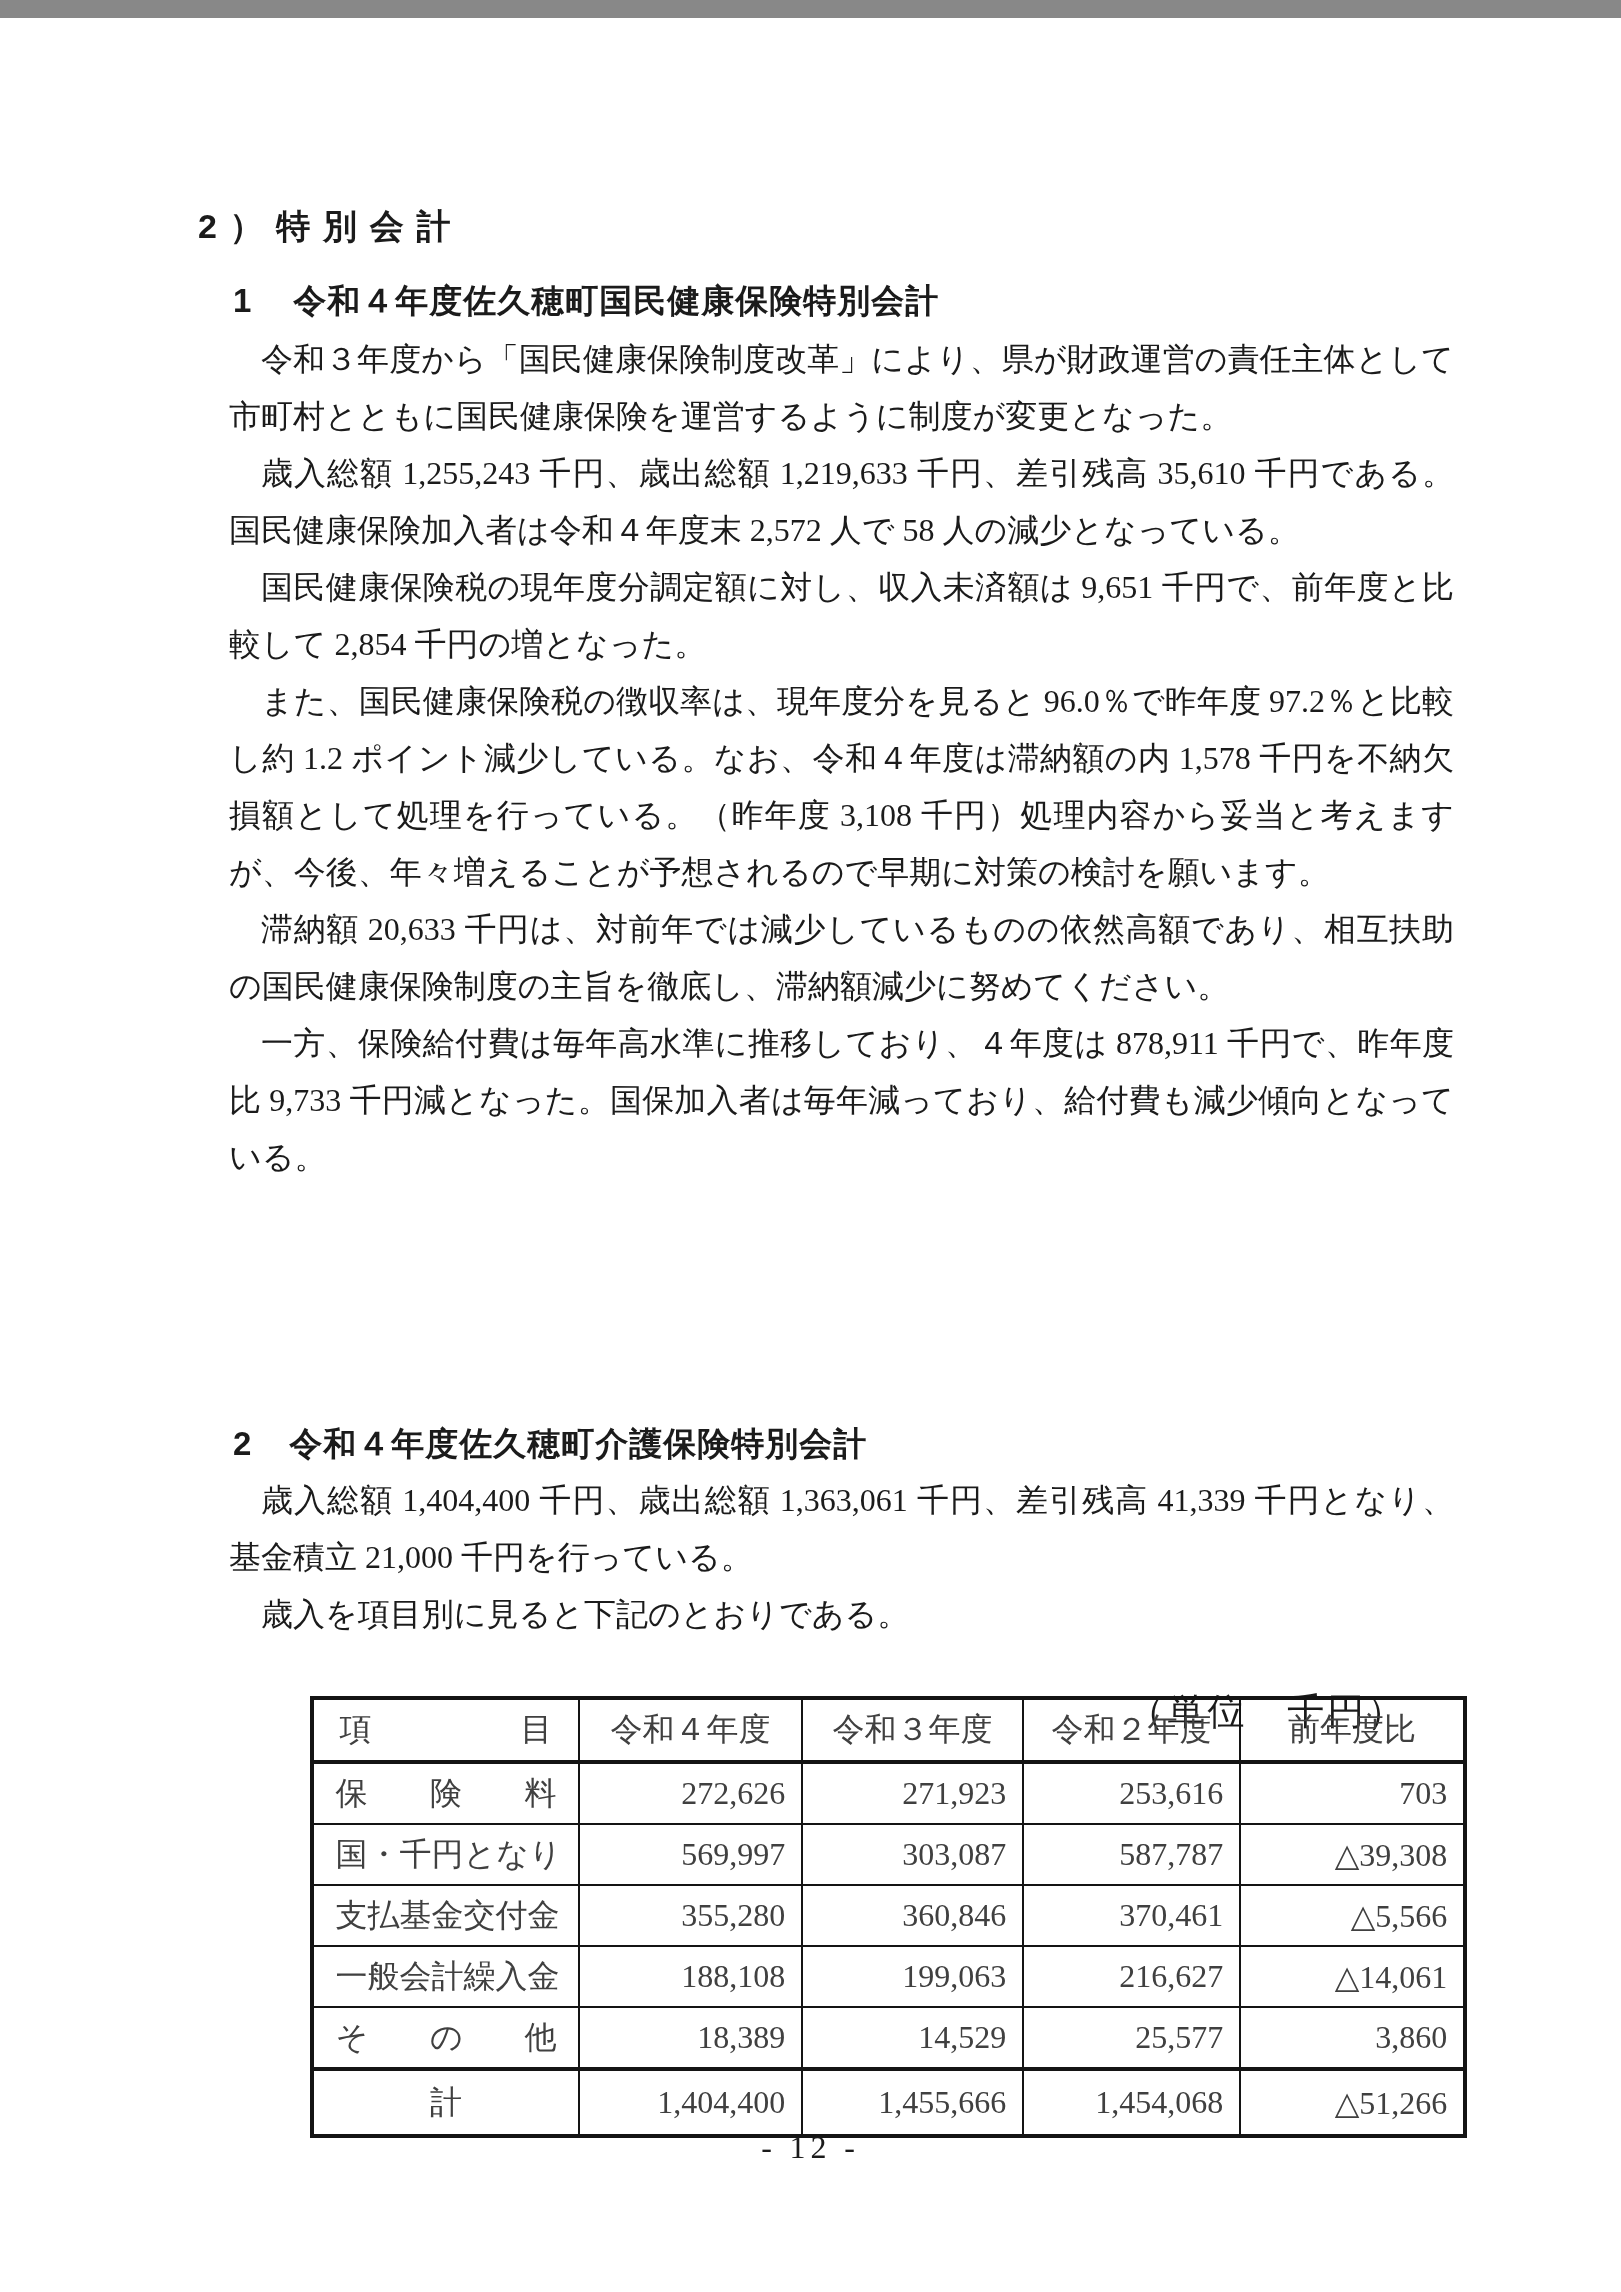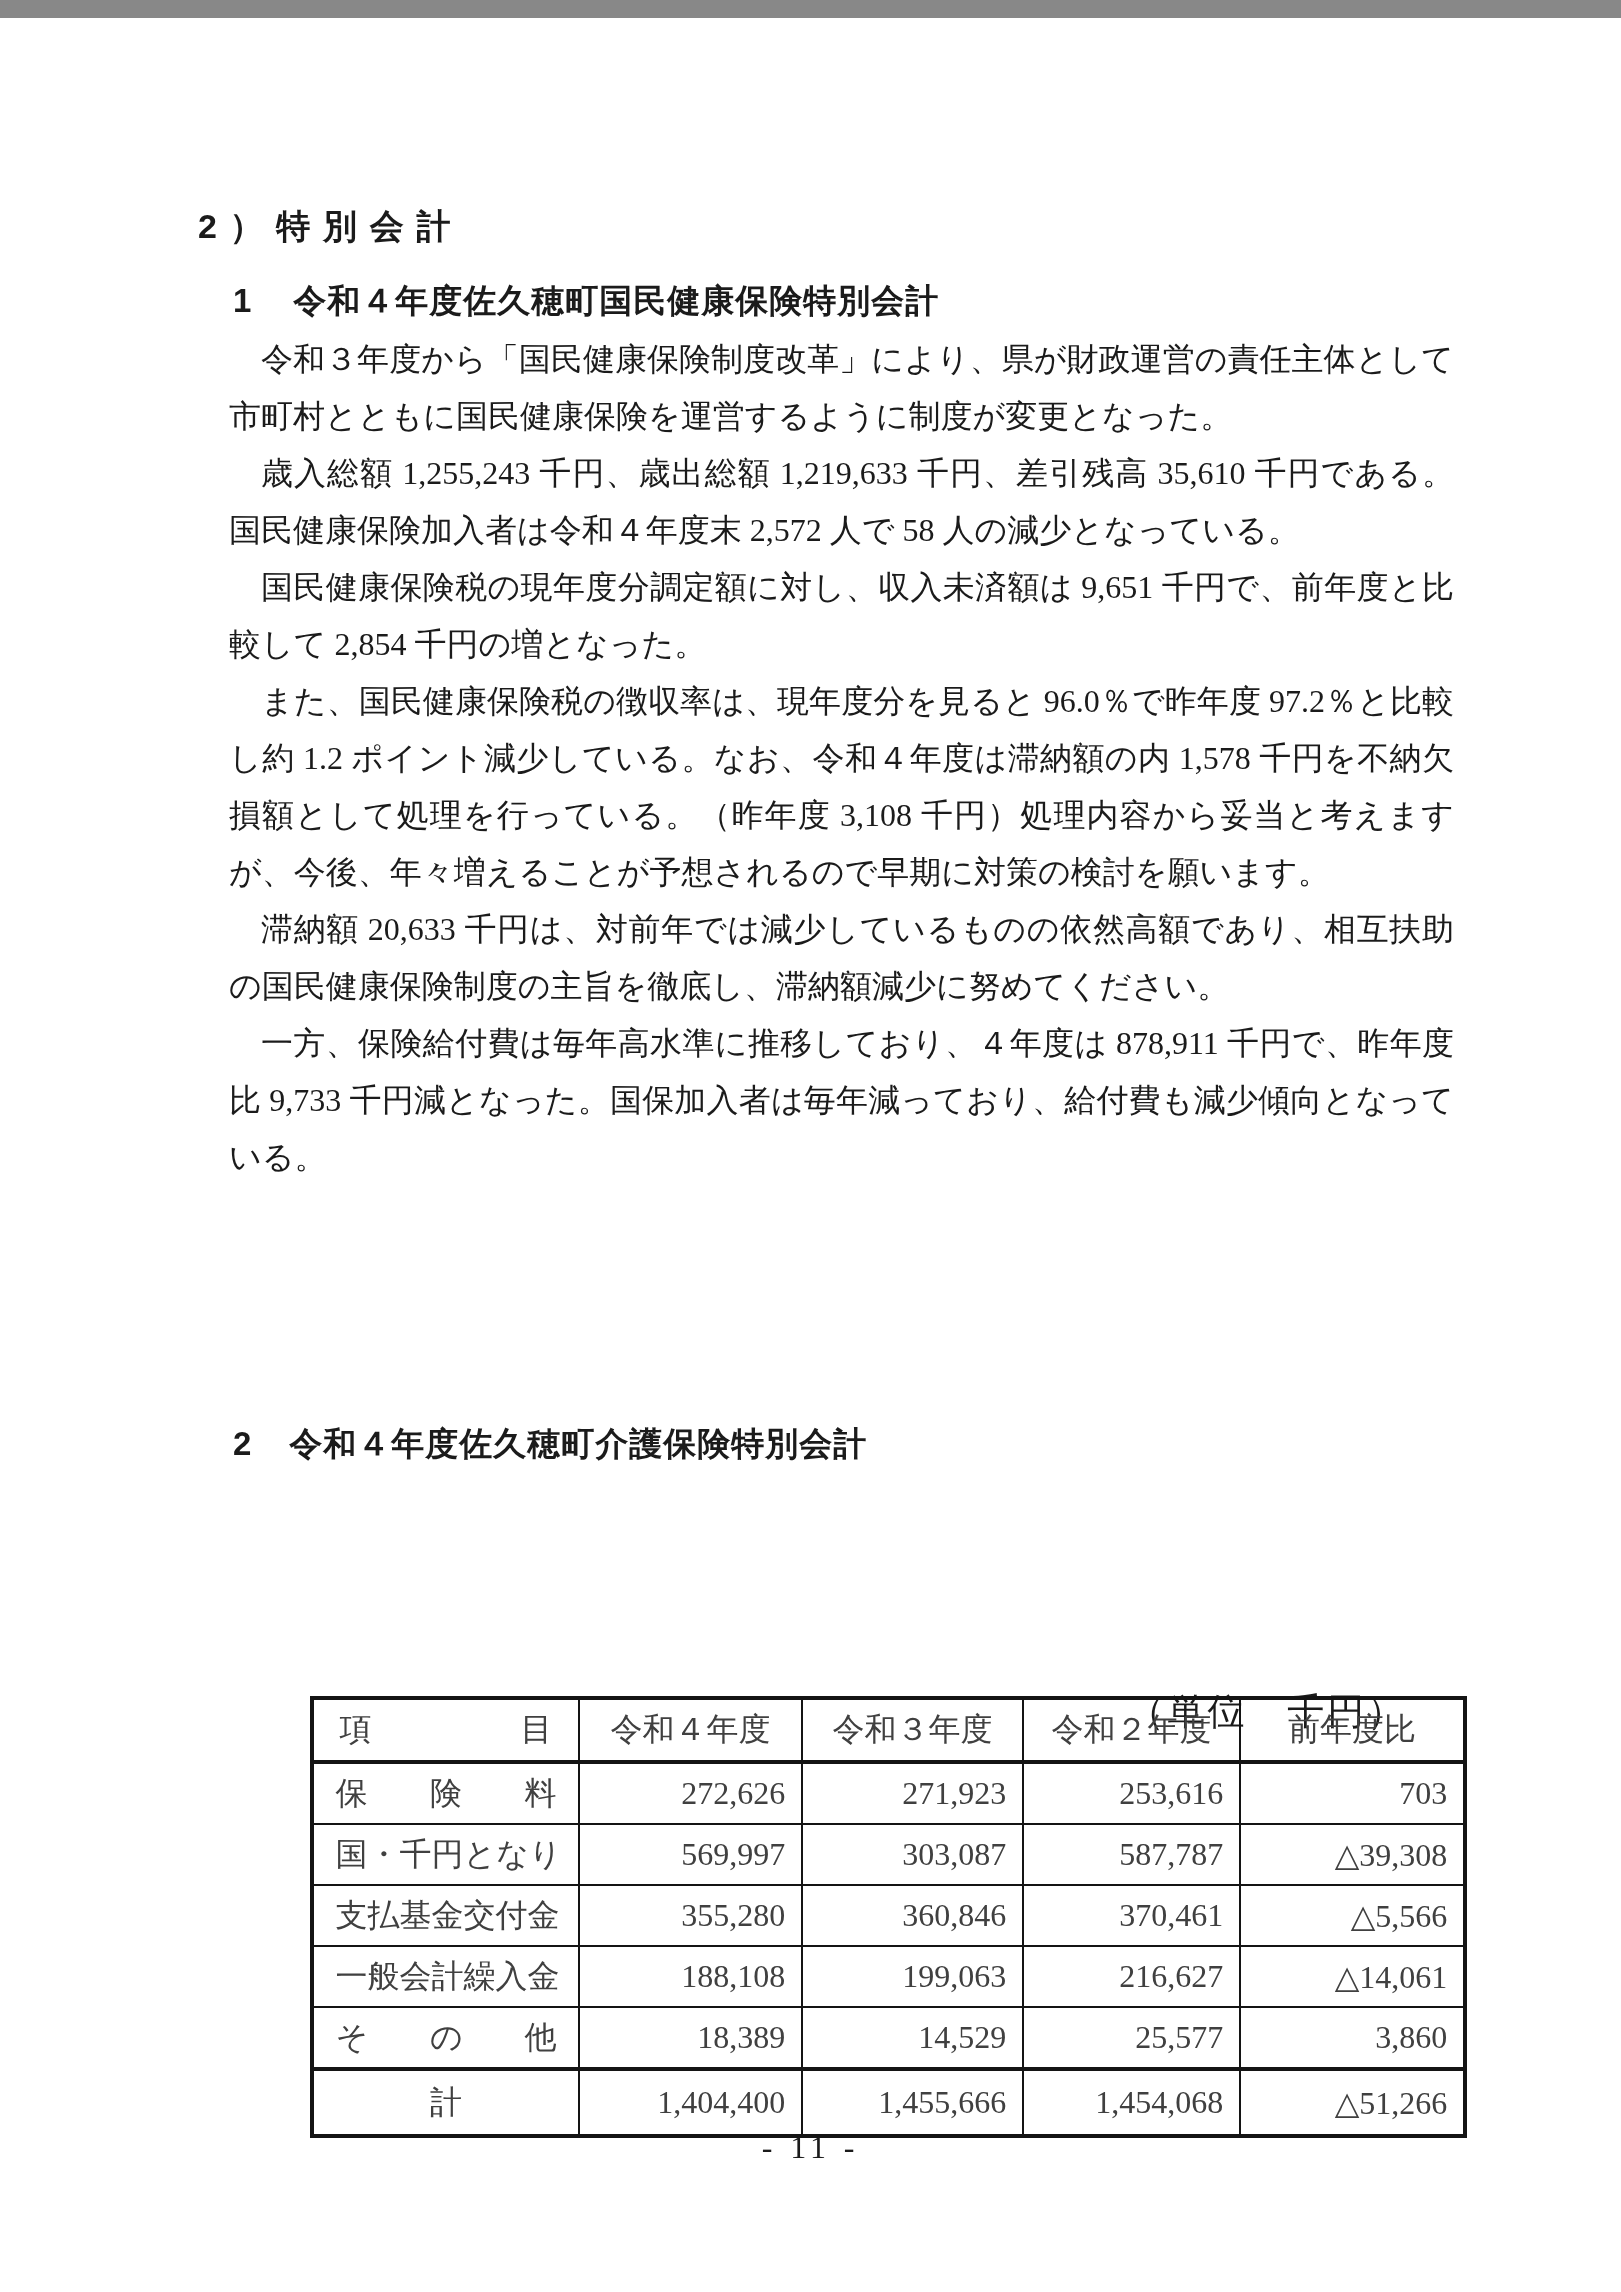--- a/index.html
+++ b/index.html
@@ -76,20 +76,24 @@
     <p>また、国民健康保険税の徴収率は、現年度分を見ると 96.0％で昨年度 97.2％と比較し約 1.2 ポイント減少している。なお、令和４年度は滞納額の内 1,578 千円を不納欠損額として処理を行っている。（昨年度 3,108 千円）処理内容から妥当と考えますが、今後、年々増えることが予想されるので早期に対策の検討を願います。</p>
     <p>滞納額 20,633 千円は、対前年では減少しているものの依然高額であり、相互扶助の国民健康保険制度の主旨を徹底し、滞納額減少に努めてください。</p>
     <p>一方、保険給付費は毎年高水準に推移しており、４年度は 878,911 千円で、昨年度比 9,733 千円減となった。国保加入者は毎年減っており、給付費も減少傾向となっている。</p>
   </div>
 
   <div class="section-title" id="s2-title">
     <span>2</span>
     <span>令和４年度佐久穂町介護保険特別会計</span>
   </div>
 
+  <div class="body-text" id="s2-body">
+    <p>歳入総額 1,404,400 千円、歳出総額 1,363,061 千円、差引残高 41,339 千円となり、基金積立 21,000 千円を行っている。</p>
+    <p>歳入を項目別に見ると下記のとおりである。</p>
+  </div>
 
   <div class="unit-note">（単位　千円）</div>
 
   <table class="fin-table">
     <colgroup>
       <col style="width:267px">
         <col style="width:223px">
         <col style="width:221px">
         <col style="width:217px">
         <col style="width:225px">
@@ -142,16 +146,16 @@
       <tr class="total-row">
         <td class="item center">計</td>
         <td class="num">1,404,400</td>
         <td class="num">1,455,666</td>
         <td class="num">1,454,068</td>
         <td class="num">△51,266</td>
       </tr>
     </tbody>
   </table>
 
-  <div class="page-number">- 11 -</div>
+  <div class="page-number">- 12 -</div>
 
 </div>
 
 
 </body></html>

